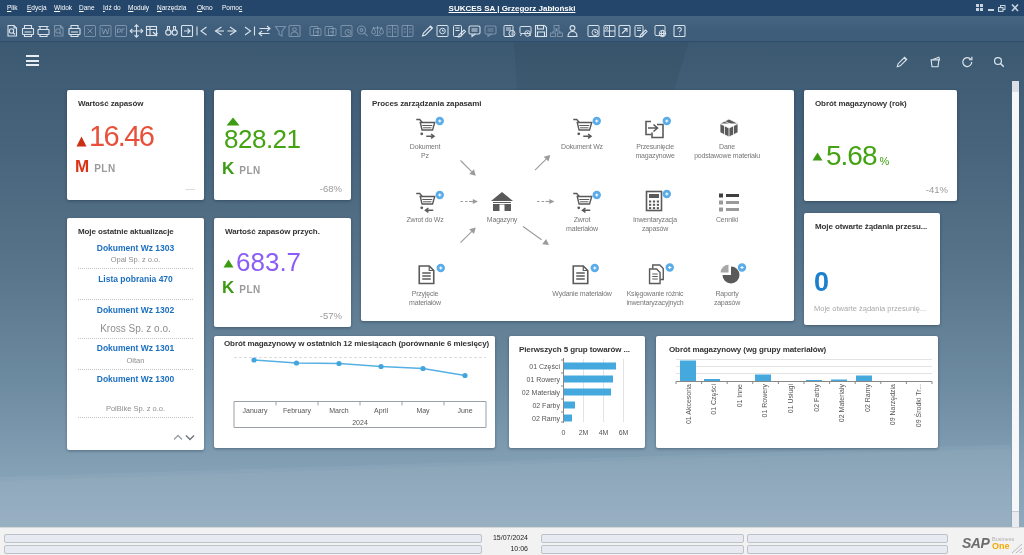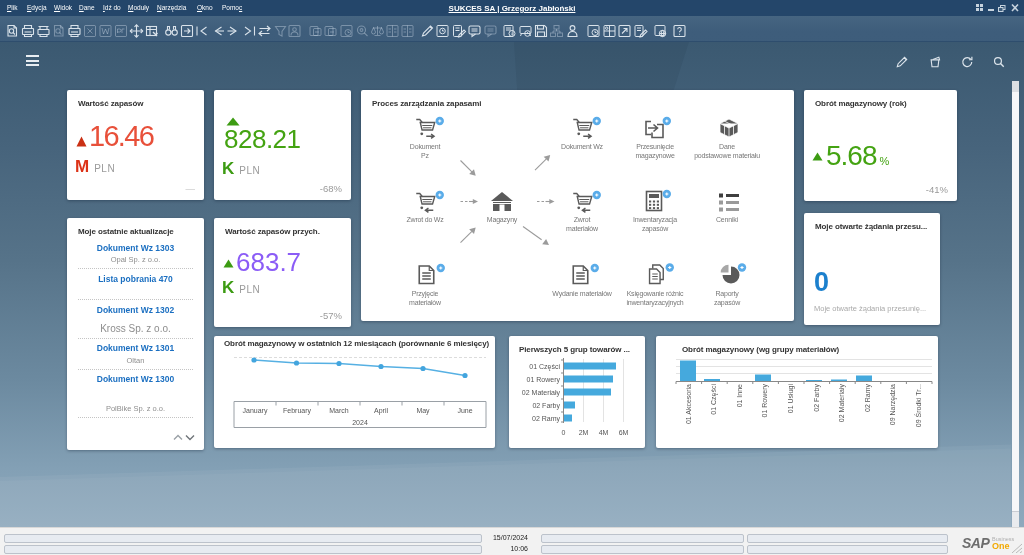--- a/index.html
+++ b/index.html
@@ -11,21 +11,21 @@
 #title{position:absolute;top:3.5px;left:0;width:1024px;text-align:center;font-weight:bold;font-size:8px;text-decoration:underline;color:#fff}
 #winctl{position:absolute;top:3px;right:4px}
 #toolbar{position:absolute;left:0;top:16px;width:1024px;height:26px;background:linear-gradient(180deg,#466581 0%,#3e5d7b 60%,#39587634 100%);background-color:#3f5e7c;border-bottom:1px solid #2e4d6d}
 #content{position:absolute;left:0;top:42px;width:1024px;height:485px;background:linear-gradient(180deg,#3b5971 0%,#47647c 22%,#567389 45%,#6c8aa0 70%,#83a0b5 88%,#8fa9bd 100%);overflow:hidden}
 #ray1{position:absolute;left:505px;top:0;width:190px;height:60px;background:rgba(10,25,45,0.07);clip-path:polygon(4.7% 0,96.8% 0,86.8% 100%,6.8% 100%)}
 #ray2{position:absolute;left:0;top:0;width:1011px;height:485px;background:rgba(255,255,255,0.05);clip-path:polygon(0 89.7%,100% 83%,100% 100%,0 100%)}
 .card{position:absolute;background:#fff;border-radius:2px;box-shadow:0 1px 3px rgba(10,20,40,.35)}
 .ct{font-size:8px;font-weight:bold;color:#333;padding:8.5px 11px 0;letter-spacing:-0.1px;white-space:nowrap;overflow:hidden}
 .pct{position:absolute;right:9px;bottom:6px;font-size:9.5px;color:#9a9a9a}
 .unitrow{position:absolute;left:8px;font-size:17px;font-weight:bold}
-.unitrow .pln{font-size:10px;color:#9a9a9a;font-weight:normal;margin-left:5px;letter-spacing:0.5px}
+.unitrow .pln{font-size:10px;color:#9a9a9a;font-weight:bold;margin-left:5px;letter-spacing:0.5px}
 #hamburger{position:absolute;left:26px;top:13px;width:13px;height:11px}
 #hamburger div{height:2px;background:#e8edf2;margin-bottom:2.5px}
 .hdricon{position:absolute;top:14px;width:12px;height:12px}
 #scrollbar{position:absolute;left:1012px;top:81px;width:7px;height:446px;background:#e9ebee}
 #sb-top{position:absolute;left:1012px;top:81px;width:7px;height:11px;background:#dcdfe3}
 #sb-thumb{position:absolute;left:1012px;top:92px;width:7px;height:420px;background:#f6f7f9;border-bottom:1px solid #c9ccd2}
 #statusbar{position:absolute;left:0;top:527px;width:1024px;height:28px;background:#f2f2f2;border-top:1px solid #d8d8d8}
 .sfield{position:absolute;height:9px;background:#e7ebf1;border:1px solid #bcc2cb;border-radius:2px}
 .stext{position:absolute;font-size:7px;color:#222}
 #saplogo{position:absolute;left:962px;width:60px;height:20px}
@@ -598,21 +598,21 @@
         <text x="51" y="52" text-anchor="end">02 Farby</text>
         <text x="51" y="65" text-anchor="end">02 Ramy</text>
         <text x="54.5" y="79" text-anchor="middle">0</text>
         <text x="74.5" y="79" text-anchor="middle">2M</text>
         <text x="94.5" y="79" text-anchor="middle">4M</text>
         <text x="114.5" y="79" text-anchor="middle">6M</text>
       </svg>
     </div>
 
     <div class="card" style="left:656px;top:294px;width:282px;height:112px">
-      <div class="ct" style="padding:9px 26px 0">Obrót magazynowy (wg grupy materiałów)</div>
+      <div class="ct" style="padding:9px 13px 0">Obrót magazynowy (wg grupy materiałów)</div>
       <svg width="282" height="92" viewBox="0 0 282 92" style="position:absolute;left:0;top:18px" font-family="Liberation Sans" font-size="7" fill="#555">
         <g stroke="#e3e3e3">
             <line x1="20" y1="5.5" x2="276" y2="5.5"></line>
             <line x1="20" y1="12.5" x2="276" y2="12.5"></line>
             <line x1="20" y1="19.5" x2="276" y2="19.5"></line>
           </g>
         <g fill="#45a9dd">
           <rect x="24" y="6.5" width="16" height="21"></rect>
           <rect x="48" y="25" width="16" height="2.5"></rect>
           <rect x="99" y="20.5" width="16" height="7"></rect>

